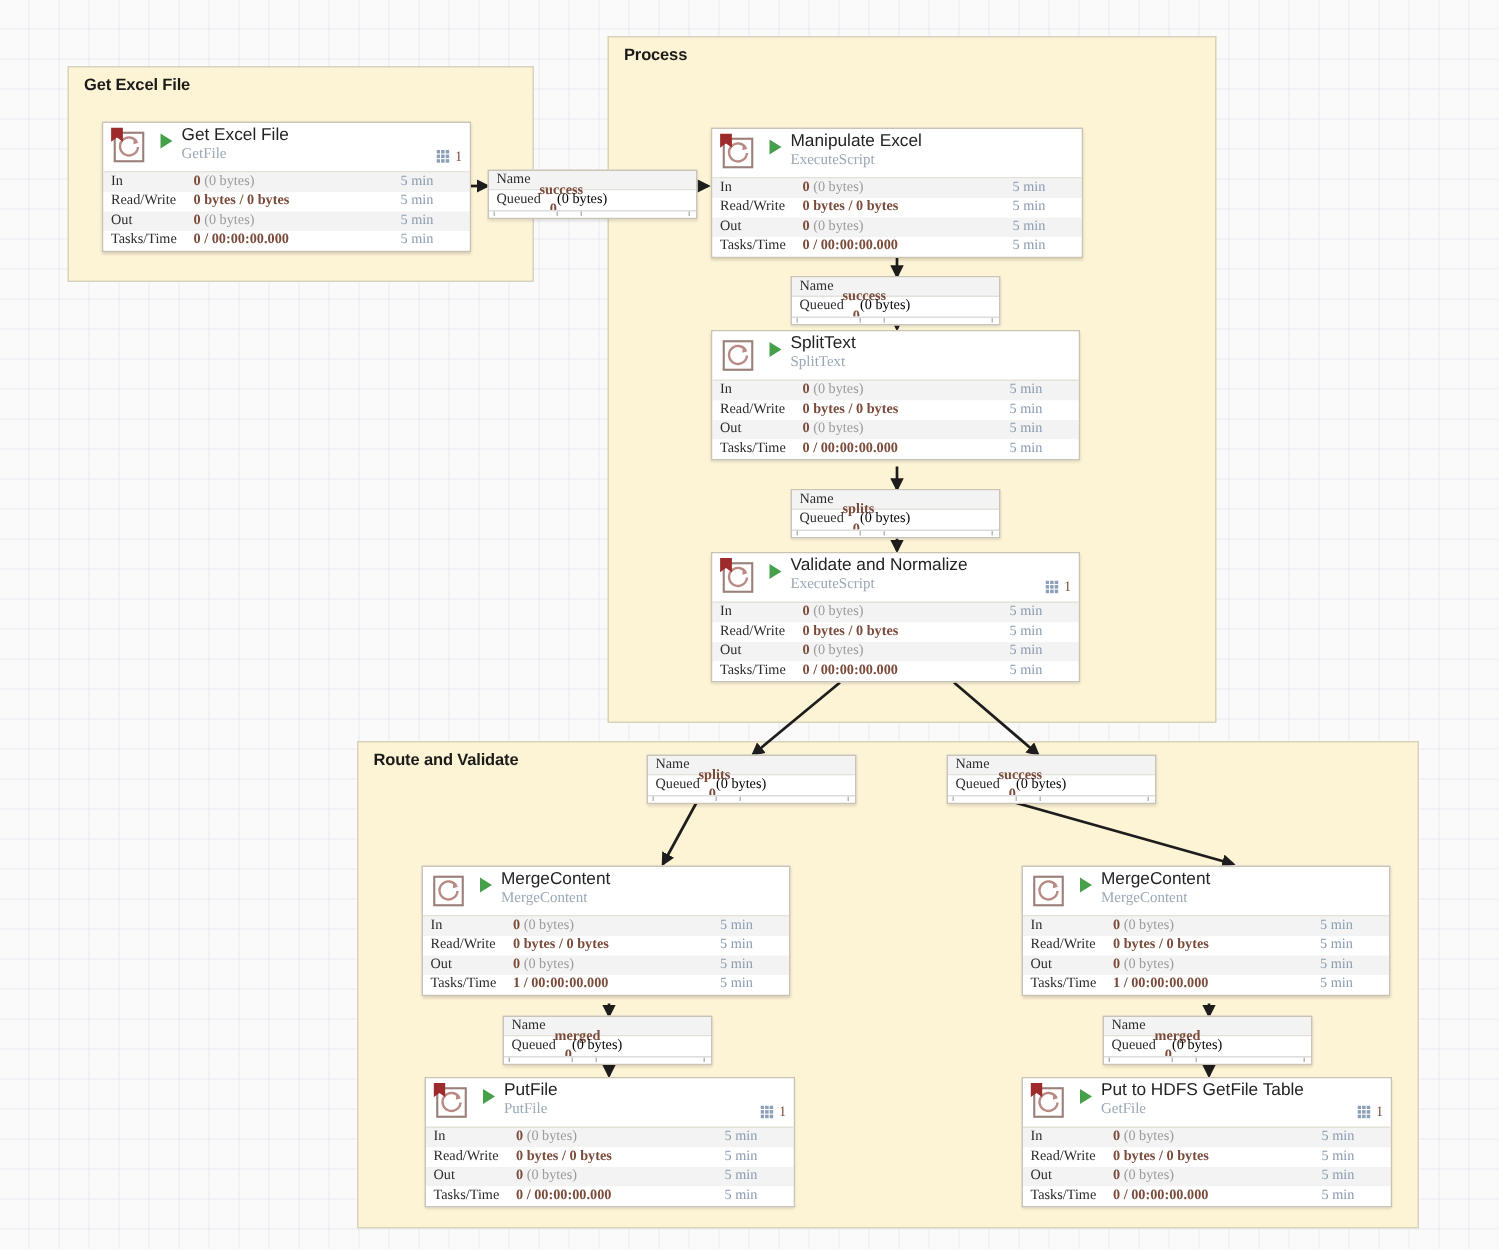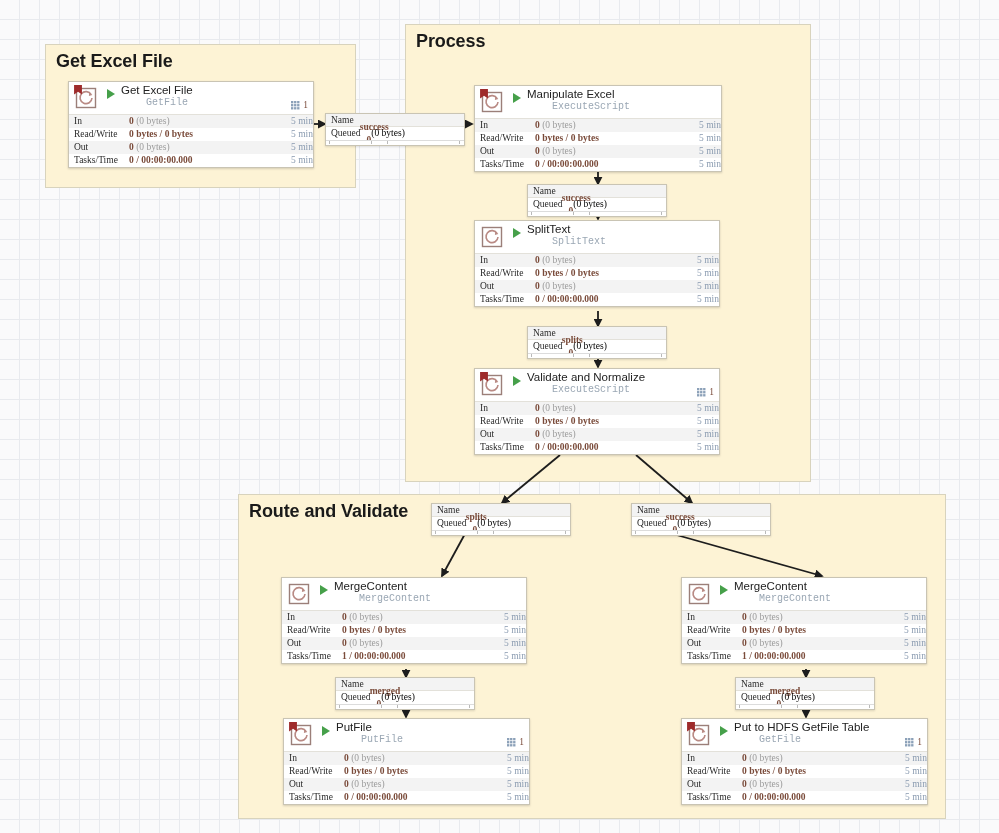--- a/index.html
+++ b/index.html
@@ -30,21 +30,21 @@
     background: #fdf3d5;
     border: 1px solid #d8d3bd;
     box-sizing: border-box;
   }
   .group-label {
     position: absolute;
     left: 10px;
     top: 6px;
     font-family: "Liberation Sans", "DejaVu Sans", sans-serif;
     font-weight: bold;
-    font-size: 18px;
+    font-size: 11px;
     color: #1a1a1a;
     letter-spacing: -0.1px;
     white-space: nowrap;
   }
 
   
   .processor {
     position: absolute;
     background: #ffffff;
     border: 1px solid #c9c4b4;
@@ -80,25 +80,24 @@
     top: 2px;
     font-family: "Liberation Sans", "DejaVu Sans", sans-serif;
     font-size: 11.5px;
     color: #222222;
     white-space: nowrap;
   }
   .proc-type {
     position: absolute;
     left: 52px;
     top: 15px;
-    font-family: Liberation Mono, monospace;
+    font-family: Liberation Serif, serif;
     font-size: 10px;
     color: #9aa7b4;
     white-space: nowrap;
-    margin-left: 25px;
   }
   .threads {
     position: absolute;
     right: 5px;
     top: 14px;
     display: flex;
     align-items: center;
     gap: 3px;
   }
   .threads-count {
@@ -130,21 +129,21 @@
     color: #7a4b3a;
     font-weight: bold;
     white-space: nowrap;
   }
   .stat-value .muted {
     color: #9b9b9b;
     font-weight: normal;
   }
   .stat-time {
     width: 46px;
-    text-align: right;
+    text-align: left;
     color: #8a9bb0;
     white-space: nowrap;
   }
 
   
   .connection {
     position: absolute;
     background: #ffffff;
     border: 1px solid #c9c4b4;
     box-sizing: border-box;

